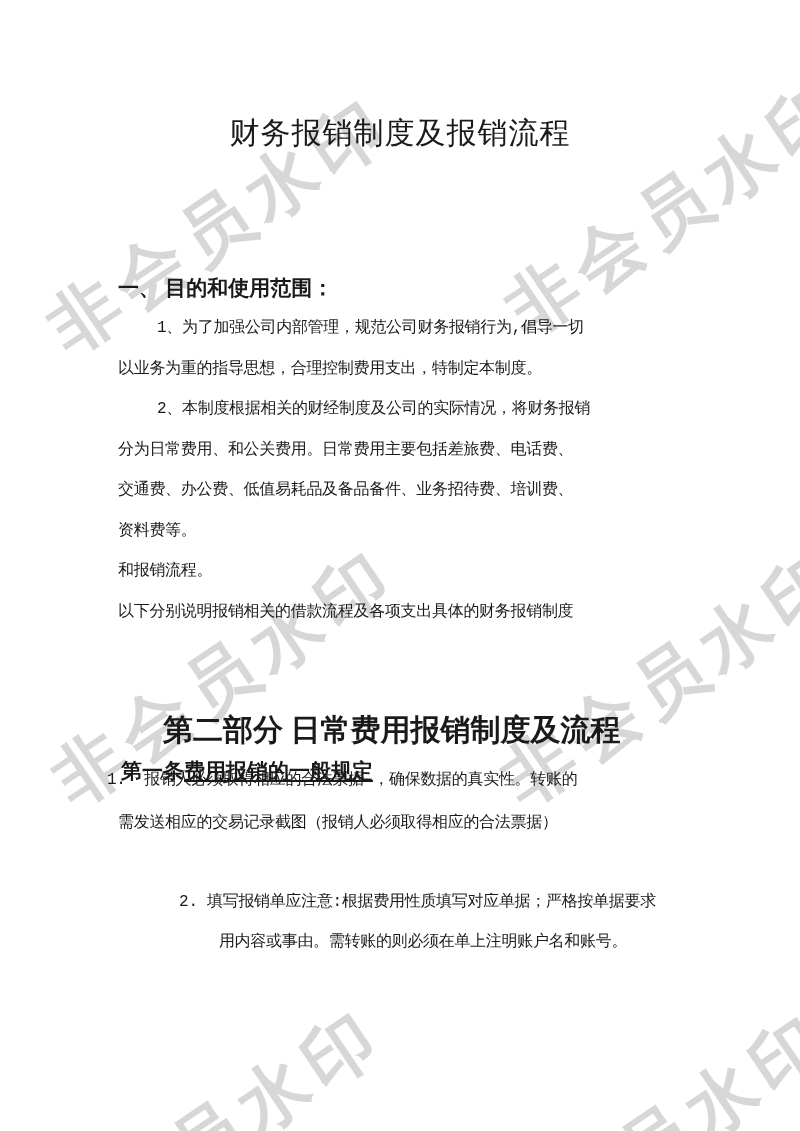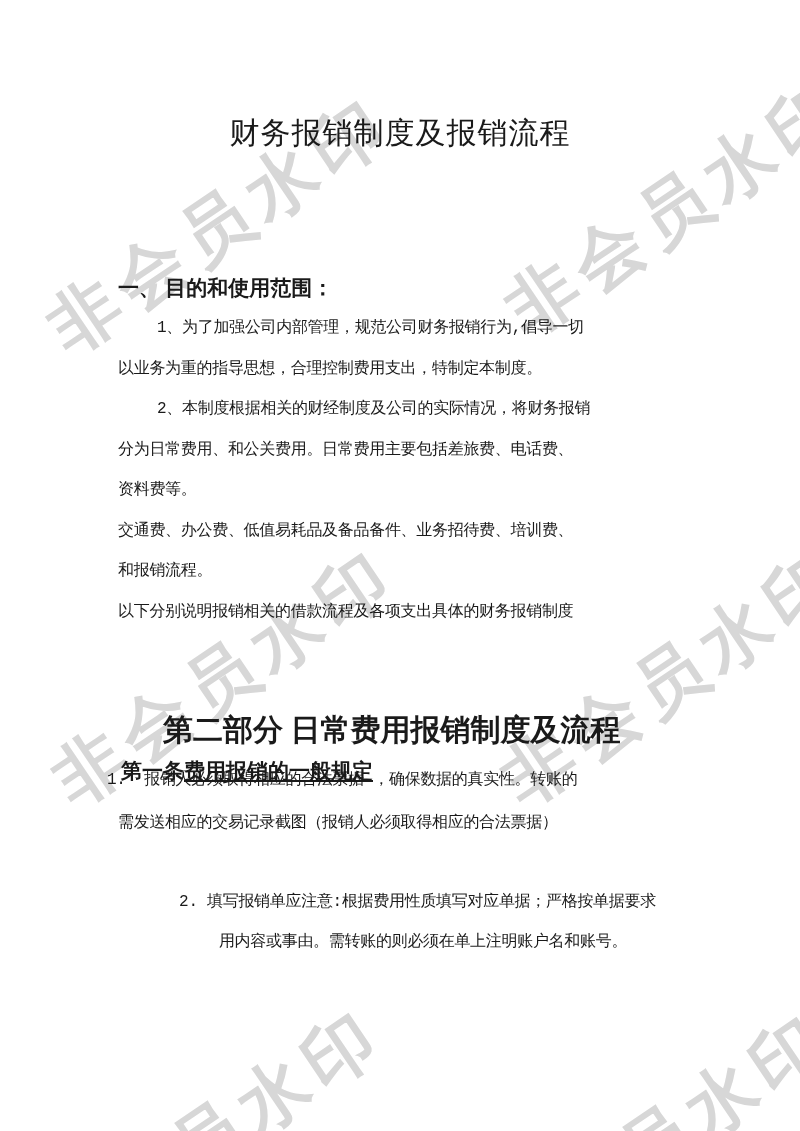--- a/index.html
+++ b/index.html
@@ -62,22 +62,22 @@
     <div class="title">财务报销制度及报销流程</div>
 
 
     <div class="h-sub">一、 目的和使用范围：</div>
 
     <div class="body1">
       <div class="line indent">1、为了加强公司内部管理，规范公司财务报销行为,倡导一切</div>
       <div class="line">以业务为重的指导思想，合理控制费用支出，特制定本制度。</div>
       <div class="line indent">2、本制度根据相关的财经制度及公司的实际情况，将财务报销</div>
       <div class="line">分为日常费用、和公关费用。日常费用主要包括差旅费、电话费、</div>
+      <div class="line">交通费、办公费、低值易耗品及备品备件、业务招待费、培训费、</div>
       <div class="line">资料费等。</div>
-      <div class="line">交通费、办公费、低值易耗品及备品备件、业务招待费、培训费、</div>
       <div class="line">和报销流程。</div>
       <div class="line">以下分别说明报销相关的借款流程及各项支出具体的财务报销制度</div>
     </div>
 
     <div class="h-part2">第二部分 日常费用报销制度及流程</div>
 
     <div class="article">
       <span>第一条</span><span class="article-title">费用报销的一般规定</span>
     </div>
 

